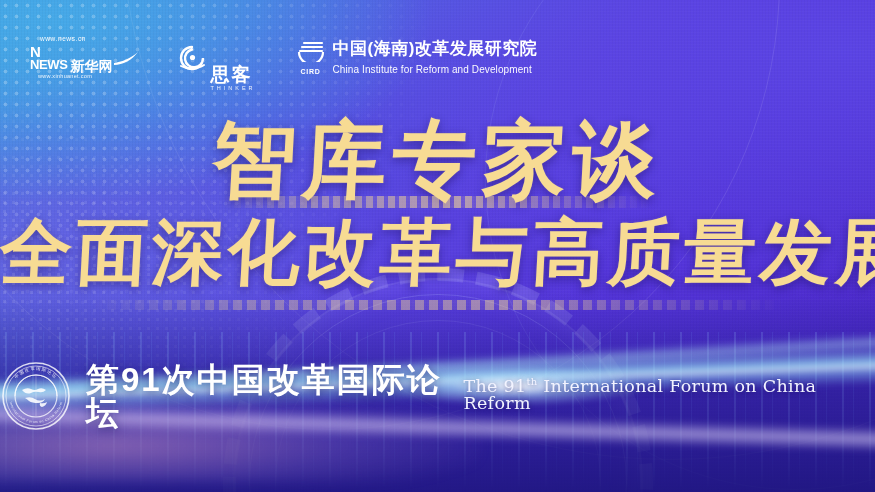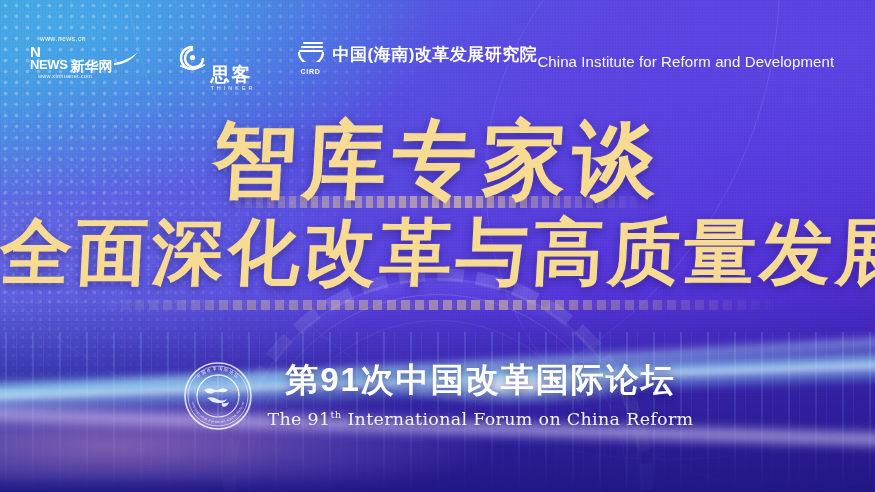--- a/index.html
+++ b/index.html
@@ -121,23 +121,23 @@
 
   .sike{display:flex;align-items:center;gap:5px;}
   .sike-mark{width:26px;height:26px;}
   .sike-txt{display:flex;flex-direction:column;line-height:1;margin-top:41px;}
   .sike-cn{font-size:19px;font-weight:700;color:#fff;letter-spacing:2px;}
   .sike-en{font-size:5.5px;letter-spacing:3px;color:#fff;opacity:.9;text-align:right;margin-top:2px;}
 
   .cird{display:flex;align-items:center;gap:7px;}
   .cird-mark{display:flex;flex-direction:column;align-items:center;gap:2px;}
   .cird-en-small{font-size:7px;font-weight:700;letter-spacing:.8px;color:#fff;}
-  .cird-txt{display:flex;line-height:1.05;}
+  .cird-txt{display:flex;flex-direction:column;line-height:1.05;}
   .cird-cn{font-size:17px;font-weight:700;color:#fff;letter-spacing:.5px;}
-  .cird-en{font-size:15px;color:#fff;opacity:.97;letter-spacing:.1px;margin-top:8px;}
+  .cird-en{font-size:10px;color:#fff;opacity:.97;letter-spacing:.1px;margin-top:8px;}
 
   
   .title{position:absolute;left:0;right:0;top:118px;text-align:center;}
   .t-line{
     color:#F7DB93;
     font-family:"DejaVu Serif","Liberation Serif",serif;
     font-weight:700;
     white-space:nowrap;
     text-shadow:0 3px 10px rgba(25,10,90,.45), 0 0 2px rgba(255,240,200,.25);
   }
@@ -157,21 +157,21 @@
     -webkit-mask-image:repeating-linear-gradient(90deg, #000 0 9px, rgba(0,0,0,.2) 9px 14px);
             mask-image:repeating-linear-gradient(90deg, #000 0 9px, rgba(0,0,0,.2) 9px 14px);
     filter:blur(.4px);opacity:.7;}
 
   
   .forum{
     position:absolute;left:0;right:0;top:360px;
     display:flex;align-items:center;justify-content:center;gap:14px;
   }
   .seal{width:72px;height:72px;flex:0 0 auto;opacity:.95;}
-  .forum-txt{display:flex;flex-direction:column;line-height:1;text-align:center;}
+  .forum-txt{display:flex;flex-direction:row;line-height:1;}
   .forum-cn{
     font-size:33px;font-weight:700;color:#ffffff;letter-spacing:2px;
     text-shadow:0 2px 8px rgba(20,10,80,.5);
   }
   .forum-en{
     font-family:"DejaVu Serif","Liberation Serif",serif;
     font-size:17.5px;color:#f2f3ff;letter-spacing:.3px;margin-top:14px;
     text-shadow:0 1px 5px rgba(20,10,80,.5);
   }
   .forum-en sup{font-size:10px;vertical-align:super;}

